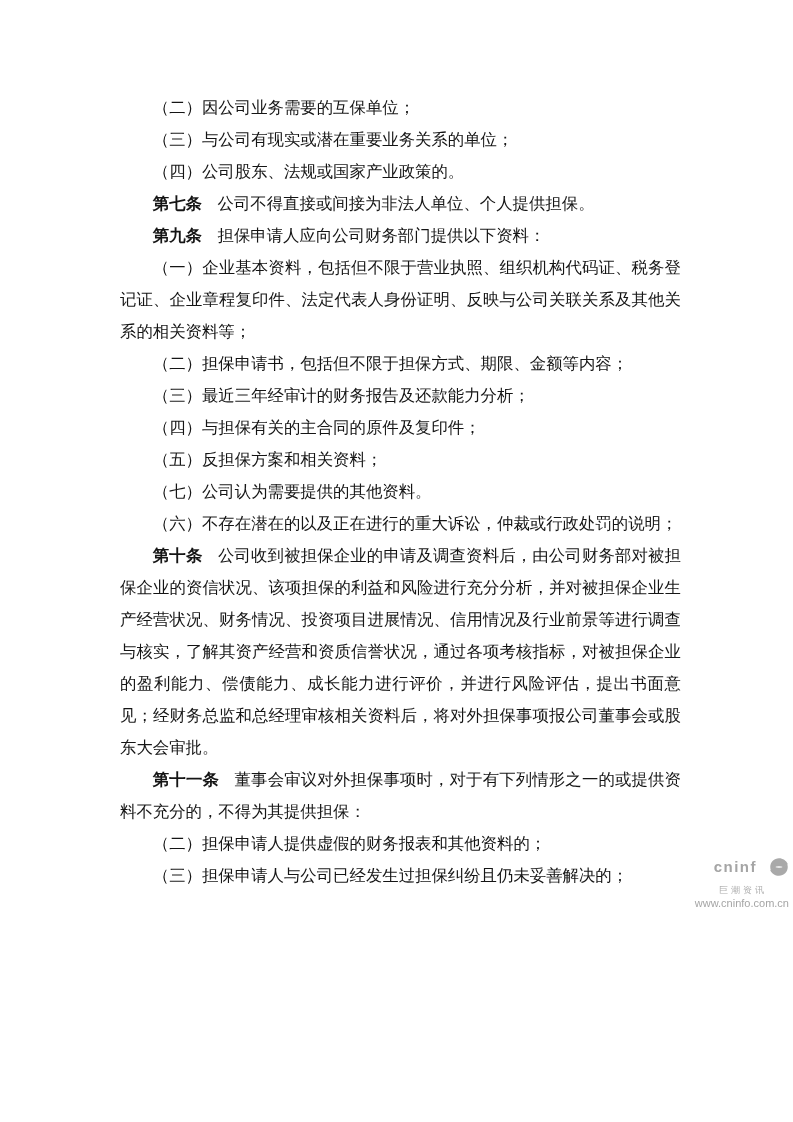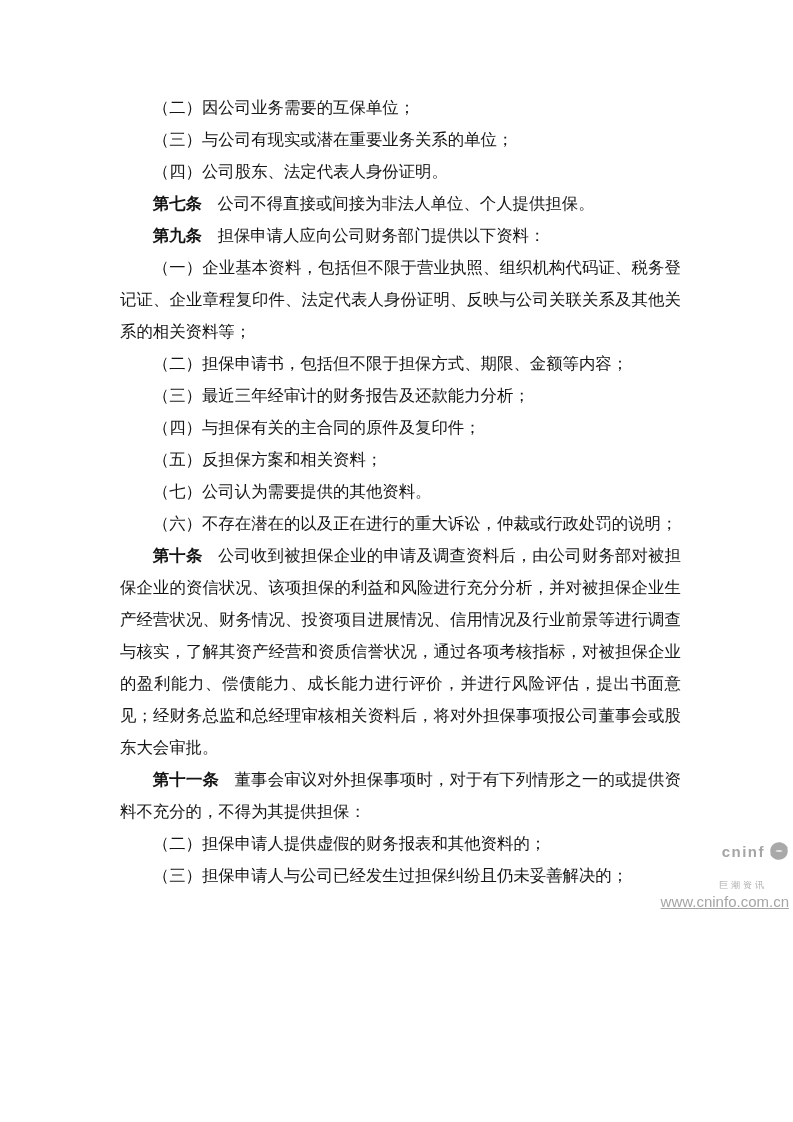--- a/index.html
+++ b/index.html
@@ -39,59 +39,58 @@
     bottom: 8px;
     text-align: right;
     color: #a9a9a9;
     font-family: "Liberation Sans", "DejaVu Sans", sans-serif;
     line-height: 1.15;
   }
   .wm-brand-row {
     display: flex;
     align-items: center;
     justify-content: flex-end;
-    gap: 4px;
+    gap: 12px;
   }
   .wm-brand {
     font-weight: bold;
     font-size: 15px;
     letter-spacing: 1.5px;
     color: #a5a5a5;
   }
   .wm-icon {
     display: inline-flex;
     width: 20px;
     height: 20px;
   }
   .wm-cn {
     font-size: 9px;
     letter-spacing: 3px;
-    margin-top: 19px;
+    margin-top: 8px;
     margin-right: 22px;
     color: #adadad;
   }
   .wm-url {
-    font-size: 15px;
+    font-size: 11px;
     margin-top: 2px;
     color: #a5a5a5;
-    text-decoration: underline;
   }
 </style>
 </head>
 <body>
 
 <div class="page">
 
   <div class="content">
 
     <p class="para"><span>（二）因公司业务需要的互保单位；</span></p>
 
     <p class="para"><span>（三）与公司有现实或潜在重要业务关系的单位；</span></p>
 
-    <p class="para"><span>（四）公司股东、法定代表人身份证明。</span></p>
+    <p class="para"><span>（四）公司股东、法规或国家产业政策的。</span></p>
 
     <p class="para"><b class="art-label">第七条</b><span>公司不得直接或间接为非法人单位、个人提供担保。</span></p>
 
 
     <p class="para"><b class="art-label">第九条</b><span>担保申请人应向公司财务部门提供以下资料：</span></p>
 
     <p class="para"><span>（一）企业基本资料，包括但不限于营业执照、组织机构代码证、税务登记证、企业章程复印件、法定代表人身份证明、反映与公司关联关系及其他关系的相关资料等；</span></p>
 
     <p class="para"><span>（二）担保申请书，包括但不限于担保方式、期限、金额等内容；</span></p>
 

